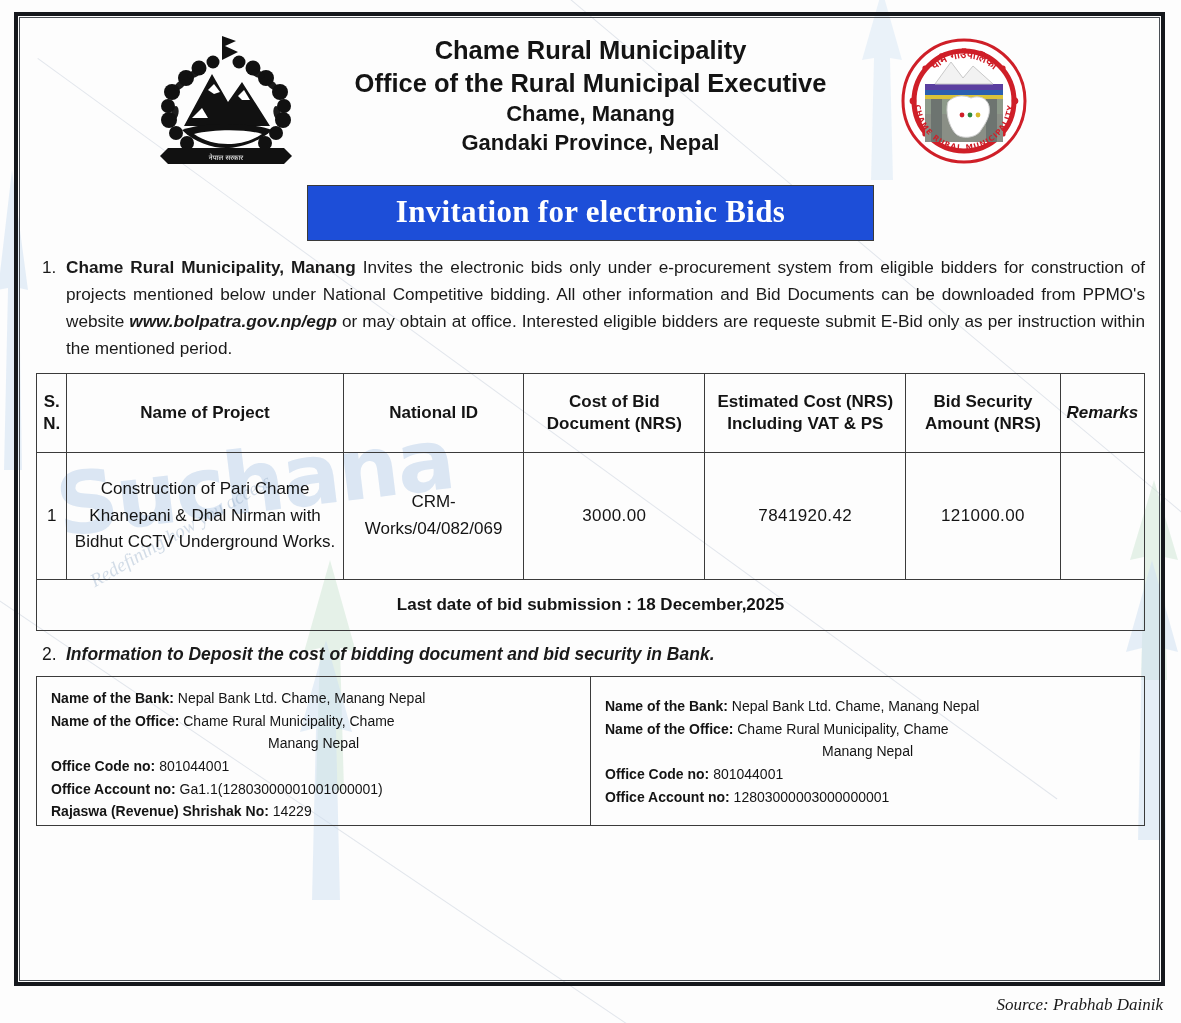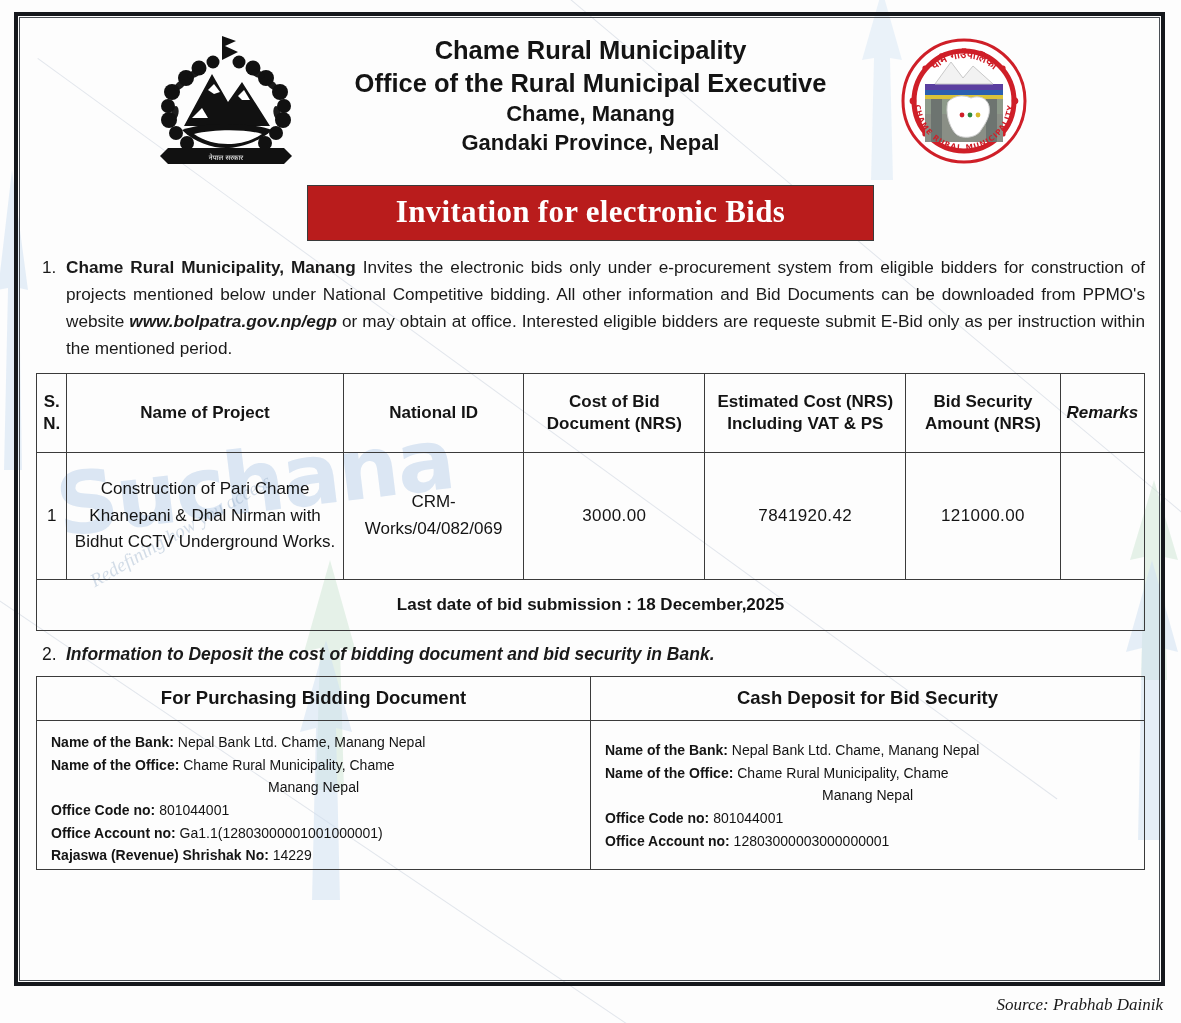--- a/index.html
+++ b/index.html
@@ -126,21 +126,21 @@
   .ht3 { font-size: 22px; }
   .ht4 { font-size: 22px; }
 
   
   .banner-wrap {
     text-align: center;
     margin-top: 9px;
   }
   .banner {
     display: inline-block;
-    background: #b91c1c;
+    background: #1d4ed8;
     color: #ffffff;
     font-family: "Liberation Serif", serif;
     font-weight: bold;
     font-size: 31px;
     letter-spacing: .3px;
     padding: 8px 88px 10px 88px;
     border: 1px solid #3a3a3a;
   }
 
   .pubdate {
@@ -470,24 +470,20 @@
       <div class="clause-body">Information to Deposit the cost of bidding document and bid security in Bank.</div>
     </div>
 
     <table class="bank">
       <colgroup>
         <col style="width:50%">
         <col style="width:50%">
       </colgroup>
       <tbody>
         <tr>
-          <td class="bank-head">For Purchasing Bidding Document</td>
-          <td class="bank-head">Cash Deposit for Bid Security</td>
-        </tr>
-        <tr>
           <td class="bank-body">
             <div class="bk-line">
               <b>Name of the Bank:</b>
               <span>Nepal Bank Ltd. Chame, Manang Nepal</span>
             </div>
             <div class="bk-line">
               <b>Name of the Office:</b>
               <span>Chame Rural Municipality, Chame</span>
             </div>
             <div class="bk-cont">Manang Nepal</div>

